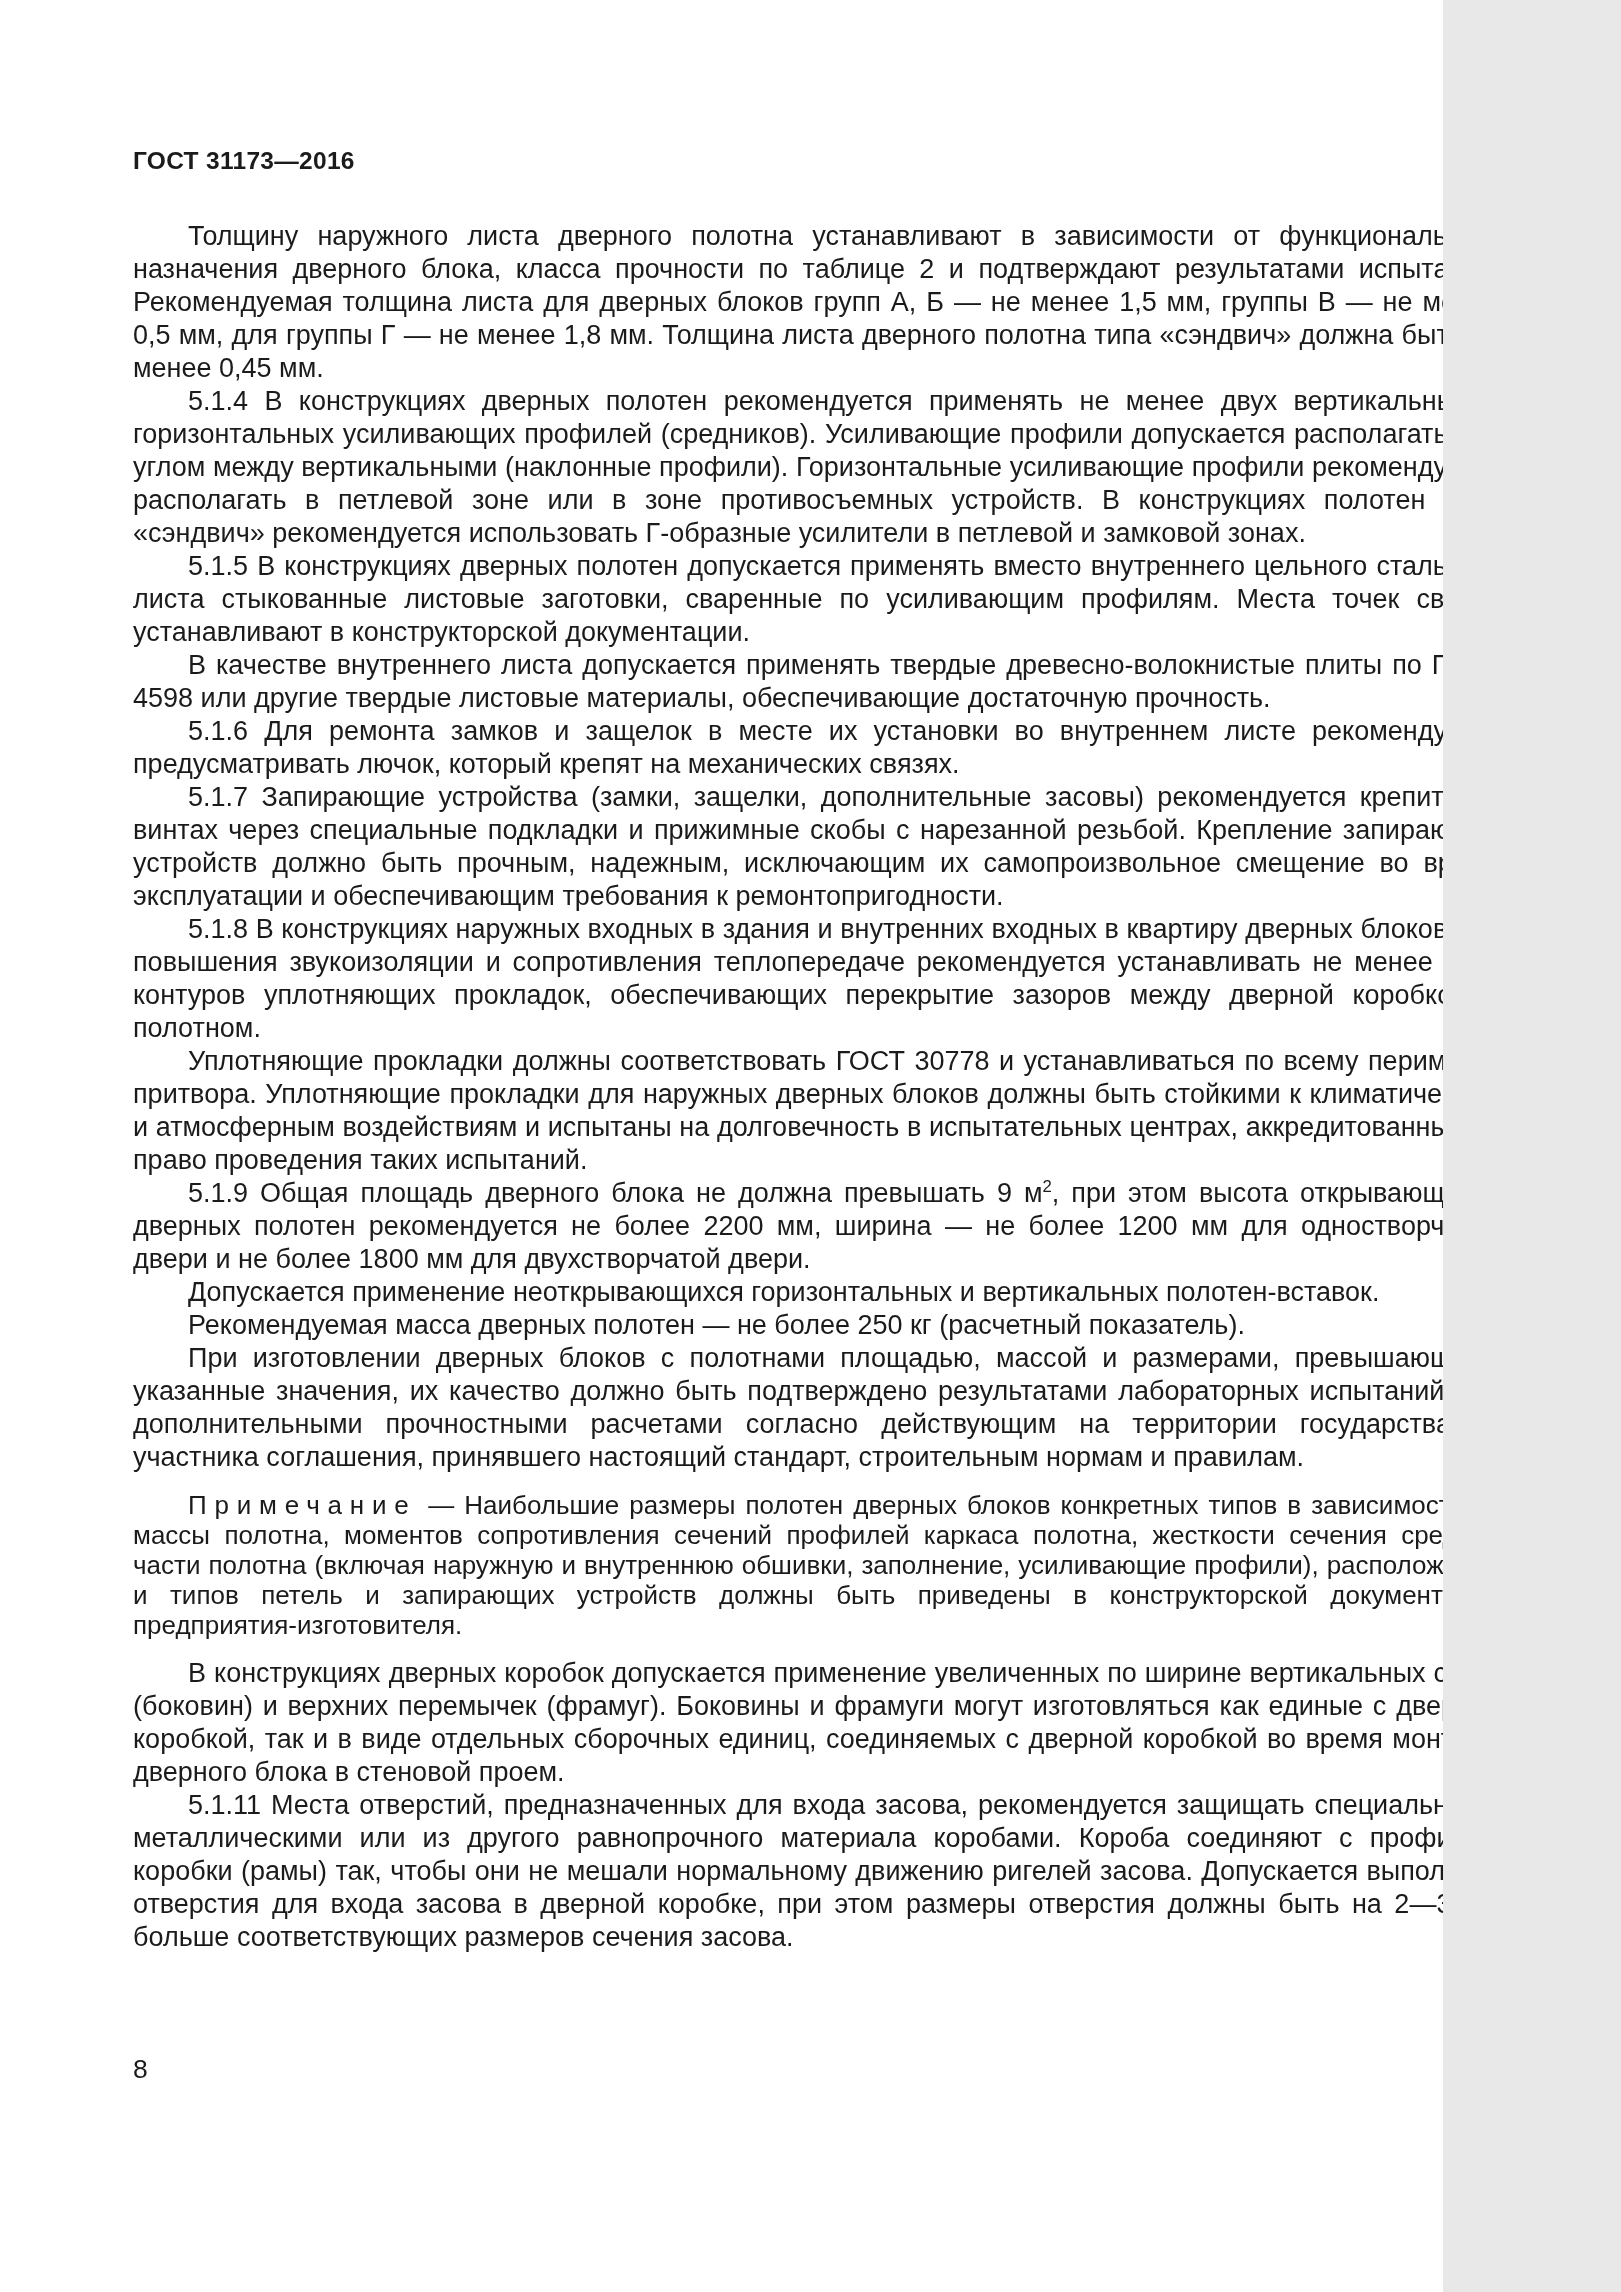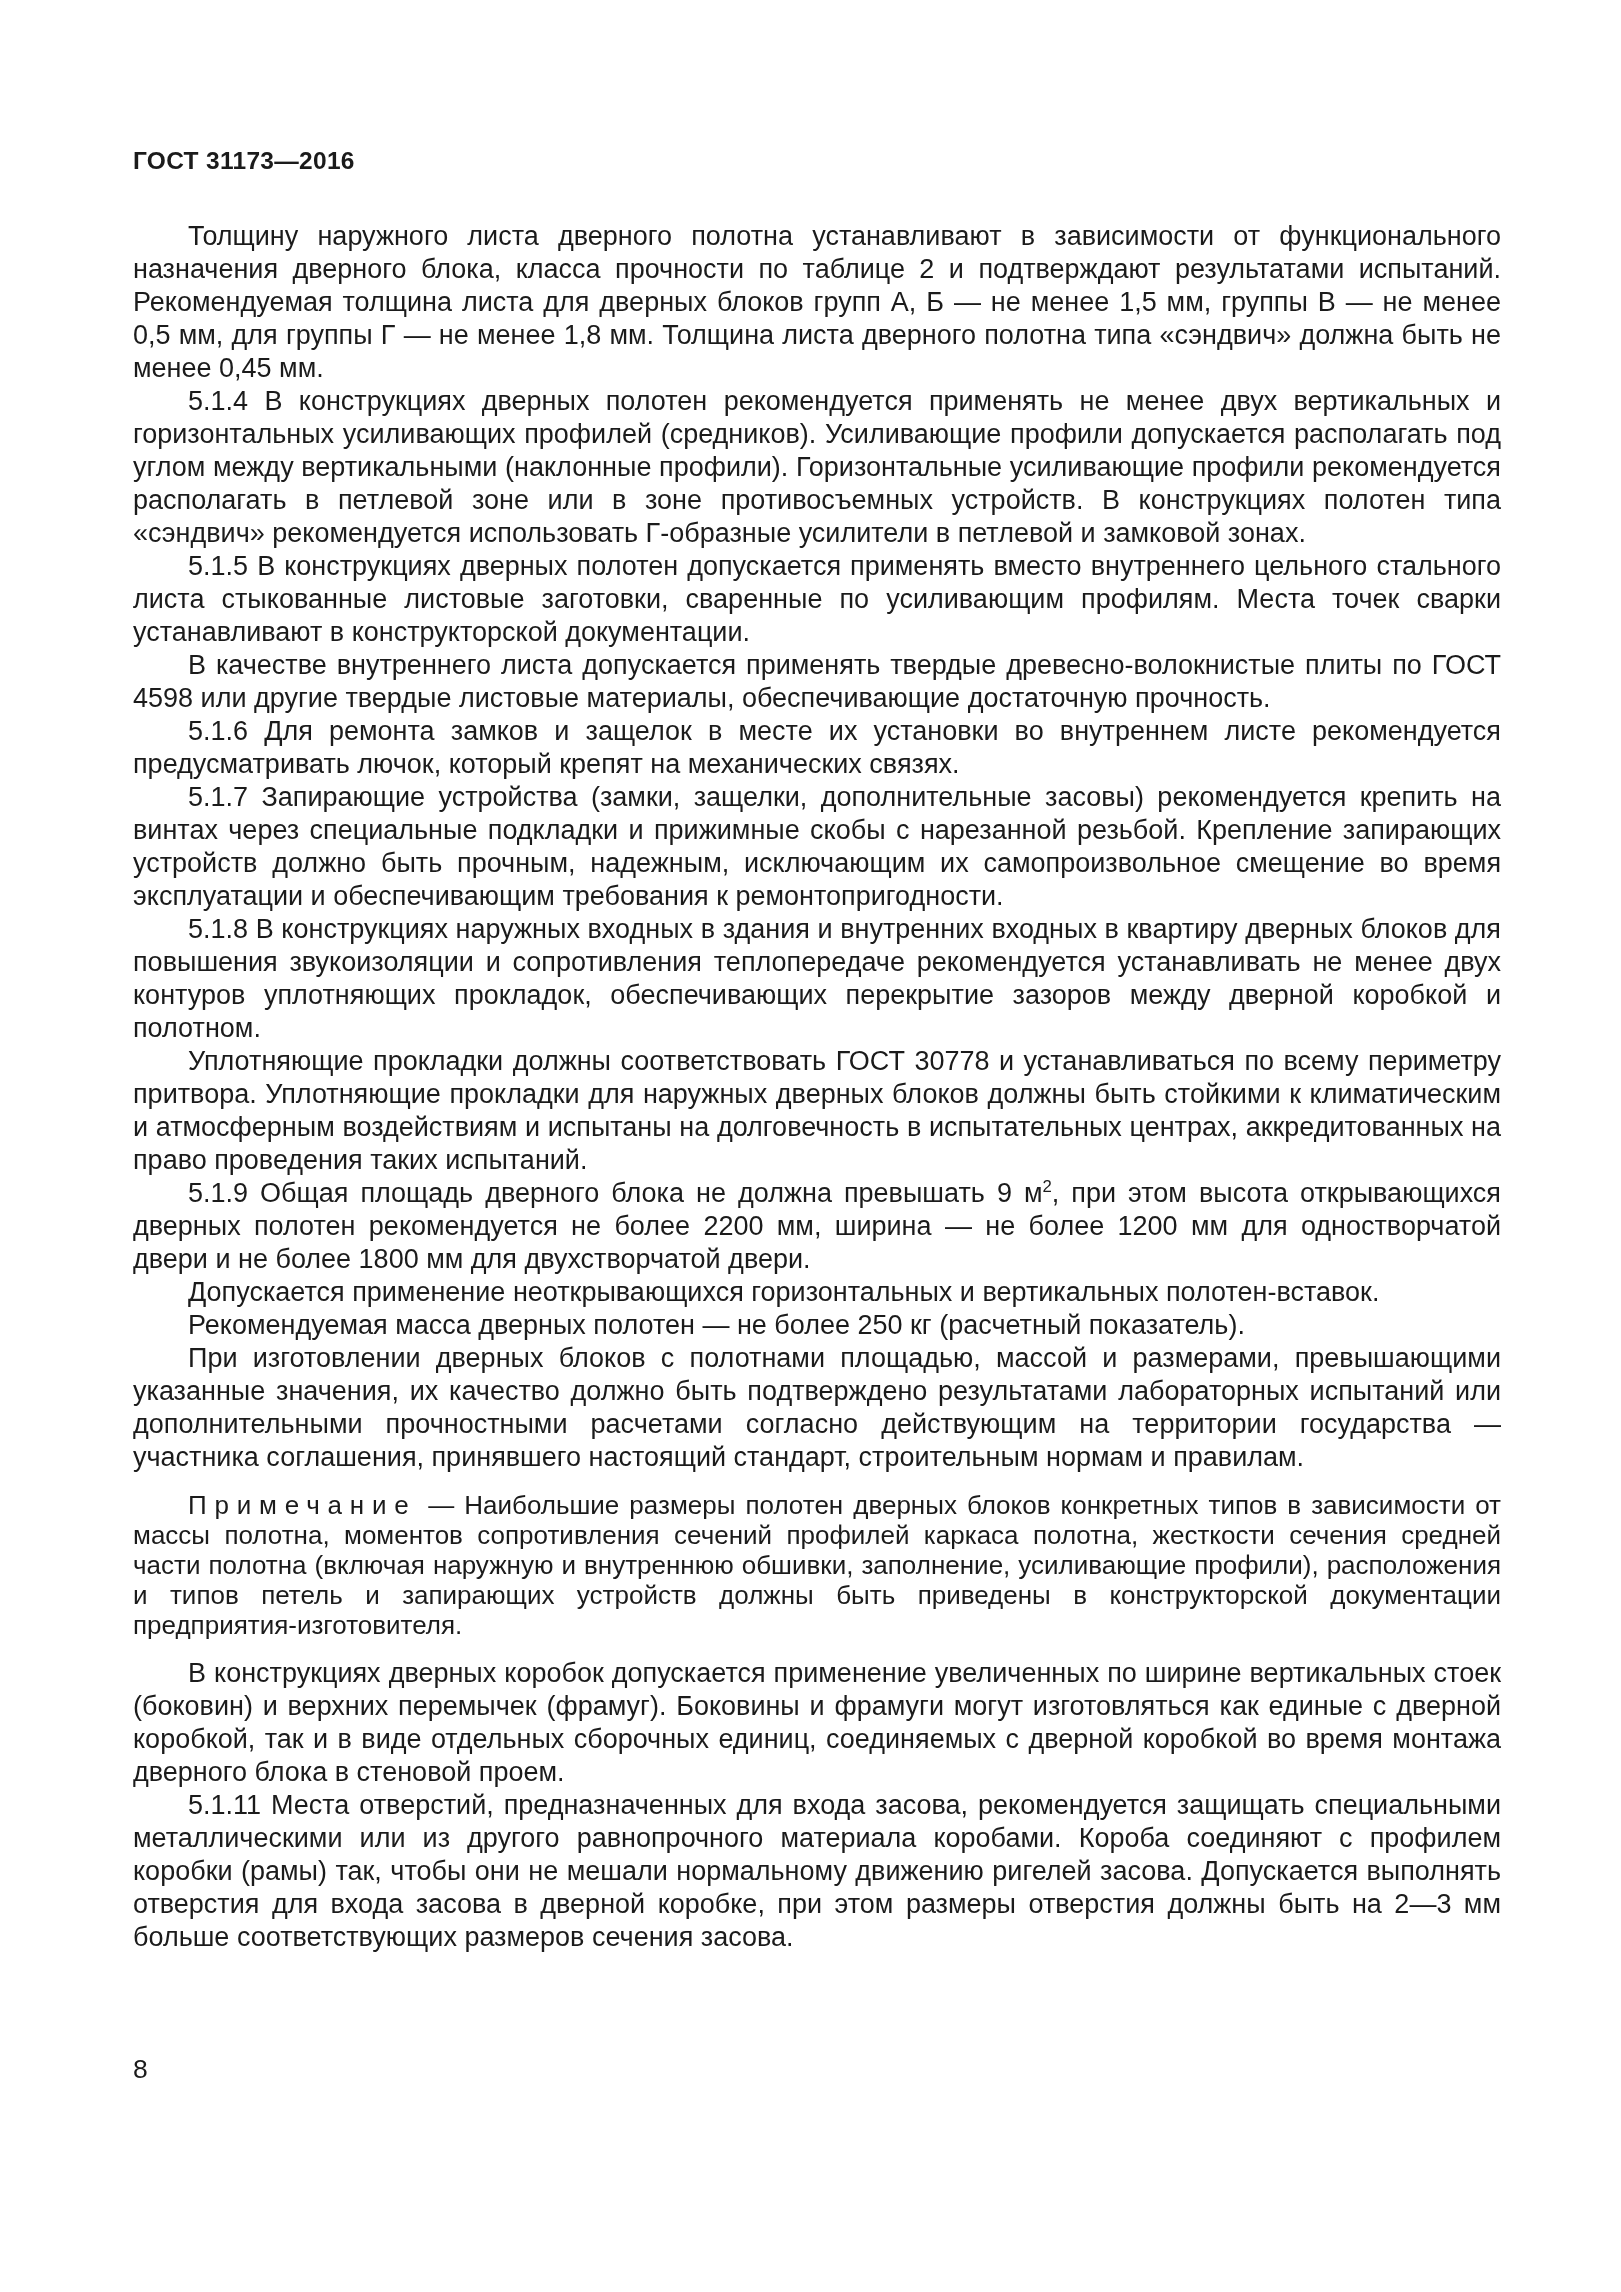--- a/index.html
+++ b/index.html
@@ -1,18 +1,18 @@
 <!DOCTYPE html>
 <html lang="ru"><head>
 <meta charset="utf-8">
 <style>
   html, body { margin: 0; padding: 0; background: #e8e8e8; }
   .page {
     position: relative;
-    width: 1621px;
+    width: 1443px;
     height: 2293px;
     background: #ffffff;
     font-family: "Liberation Sans", sans-serif;
     color: #1b1b1b;
     overflow: hidden;
   }
   .running-header {
     position: absolute;
     left: 133px;
     top: 147px;

